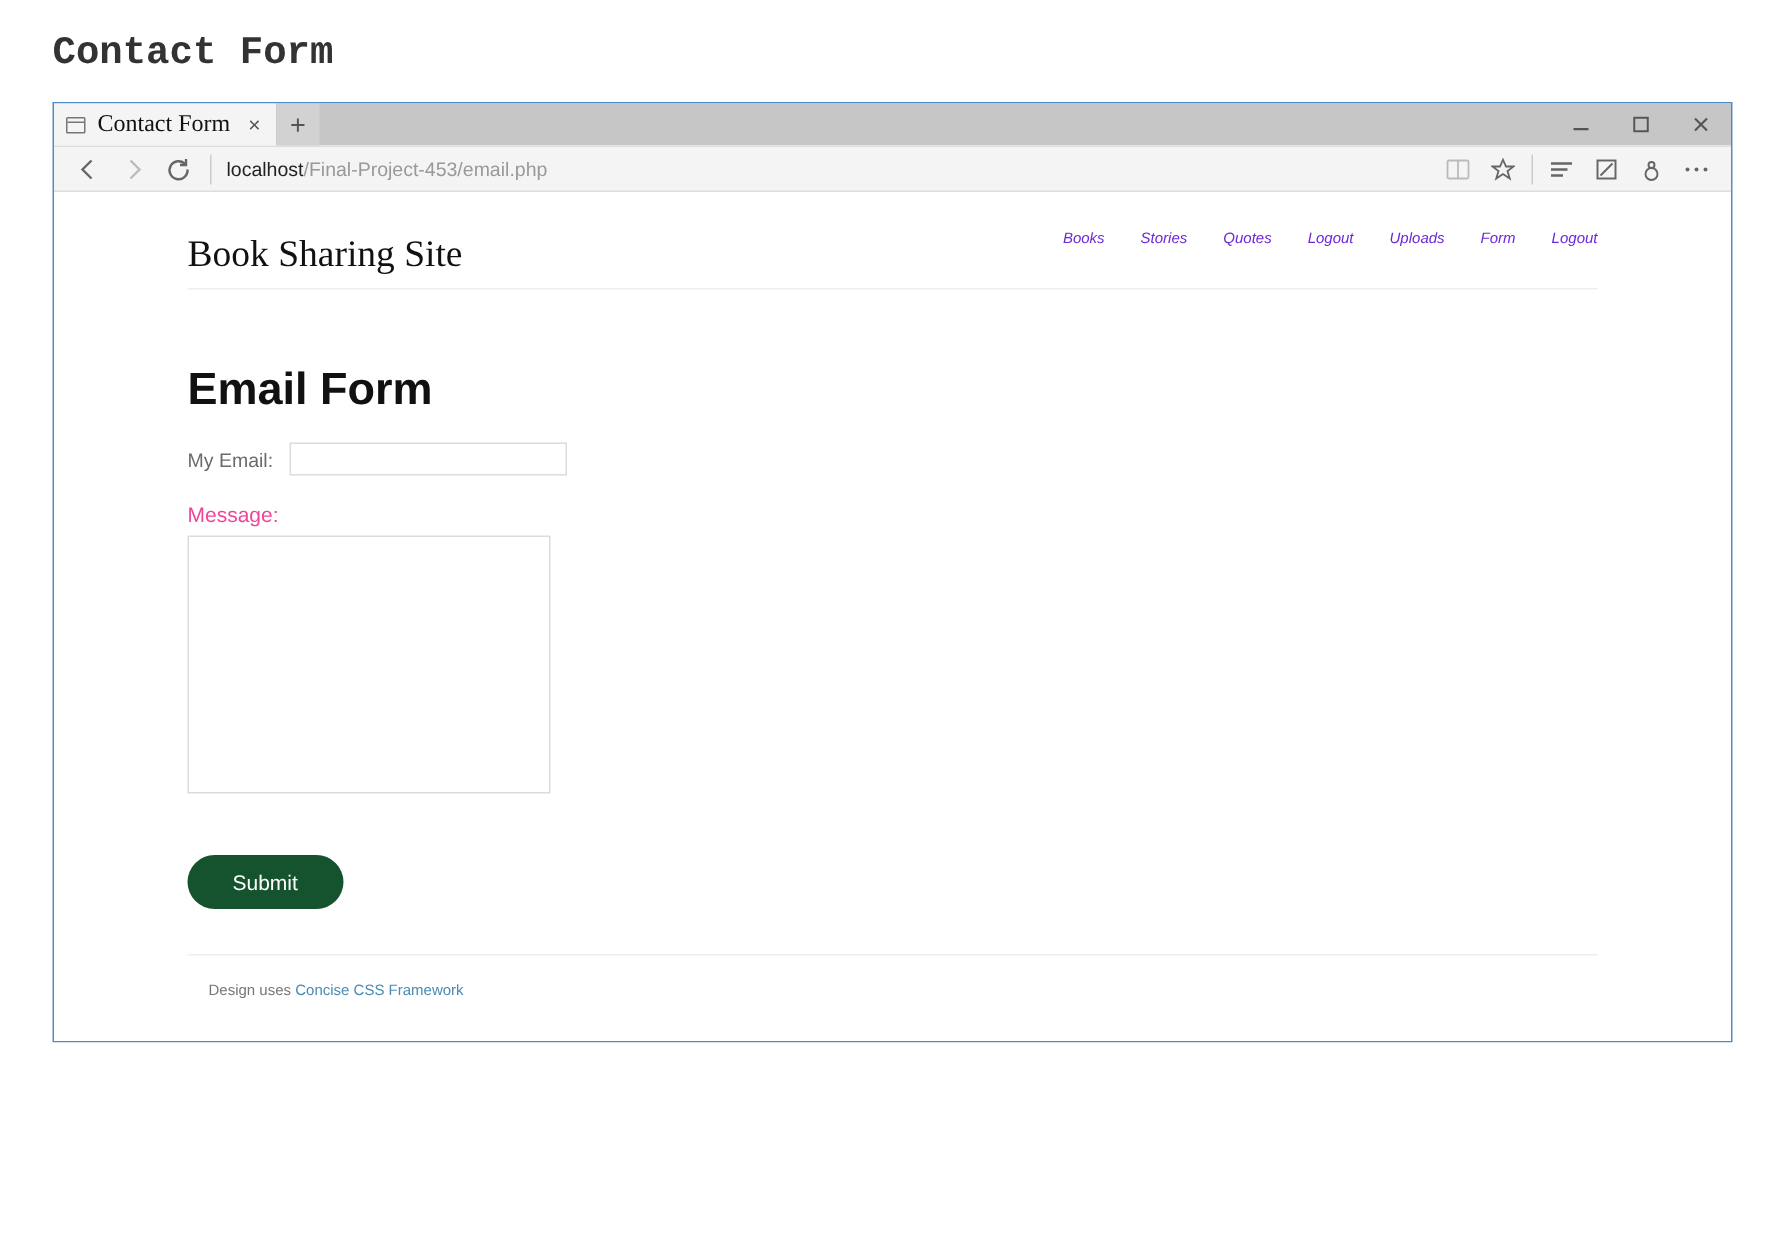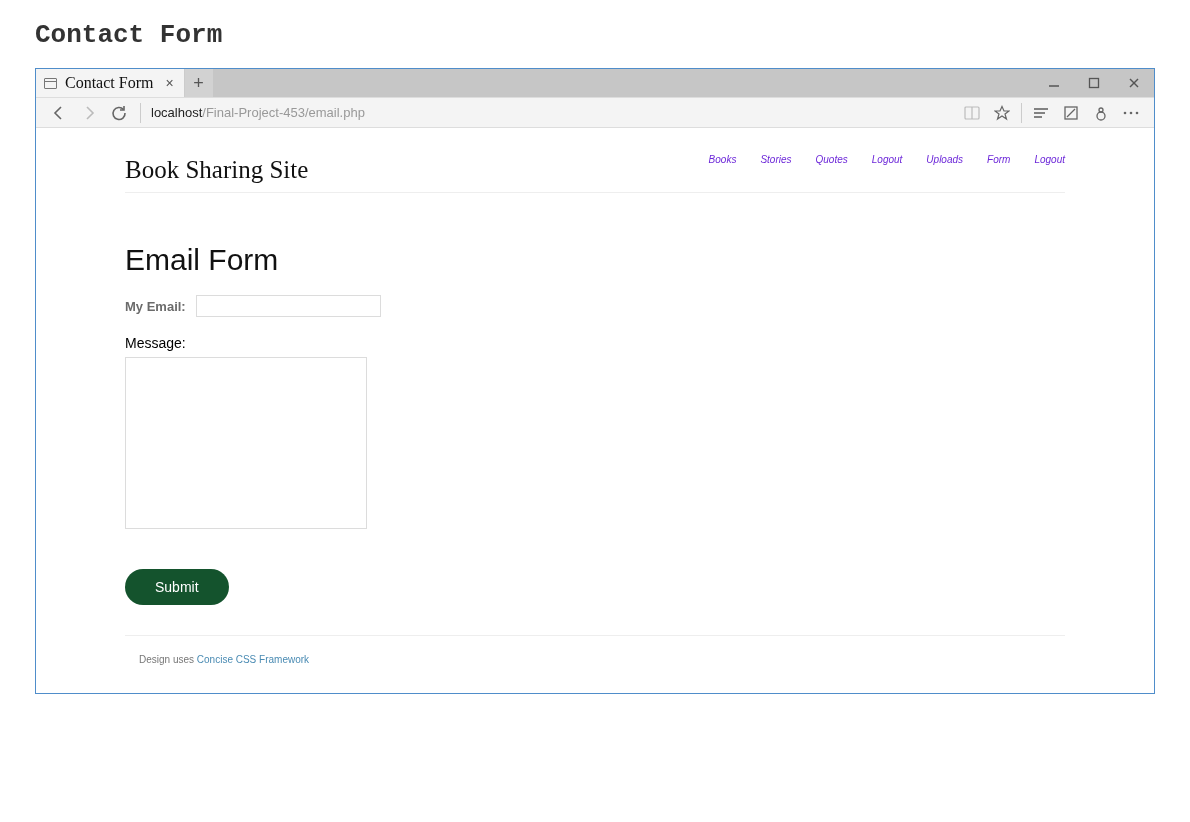--- a/index.html
+++ b/index.html
@@ -92,28 +92,28 @@
     color:#111;
     padding-top:8px;
     text-align:center;
   }
   .site-nav{display:flex;gap:24px;padding-top:6px;}
   .site-nav a{color:#6d28d9;text-decoration:none;font-size:10px;cursor:pointer;font-style:italic;}
 
   .main{padding:50px 0 30px 0;}
   h1.form-heading{
     font-family:Arial,Helvetica,sans-serif;
-    font-size:30px;font-weight:400;color:#111;margin:0 0 18px 0;
+    font-size:30px;font-weight:700;color:#111;margin:0 0 18px 0;
   }
   .form-row{margin-bottom:18px;}
-  .form-label{font-size:13px;color:#6b6b6b;margin-right:6px;font-weight:bold;}
+  .form-label{font-size:13px;color:#6b6b6b;margin-right:6px;}
   input.text-input{
     border:1px solid #dcdcdc;height:22px;width:185px;padding:2px 4px;font-size:13px;
   }
-  .msg-label{font-size:14px;color:#000000;display:block;margin-bottom:6px;}
+  .msg-label{font-size:14px;color:#ec4899;display:block;margin-bottom:6px;}
   textarea.msg-input{
     width:242px;height:172px;border:1px solid #dcdcdc;padding:4px;font-size:13px;resize:none;
   }
   .submit-btn{
     background:#14532d;color:#fff;border:none;
     padding:10px 30px;border-radius:22px;font-size:14px;cursor:pointer;
     margin-top:18px;
   }
 
   .site-footer{border-top:1px solid #eee;padding:18px 0 28px 14px;font-size:10px;color:#777;}

